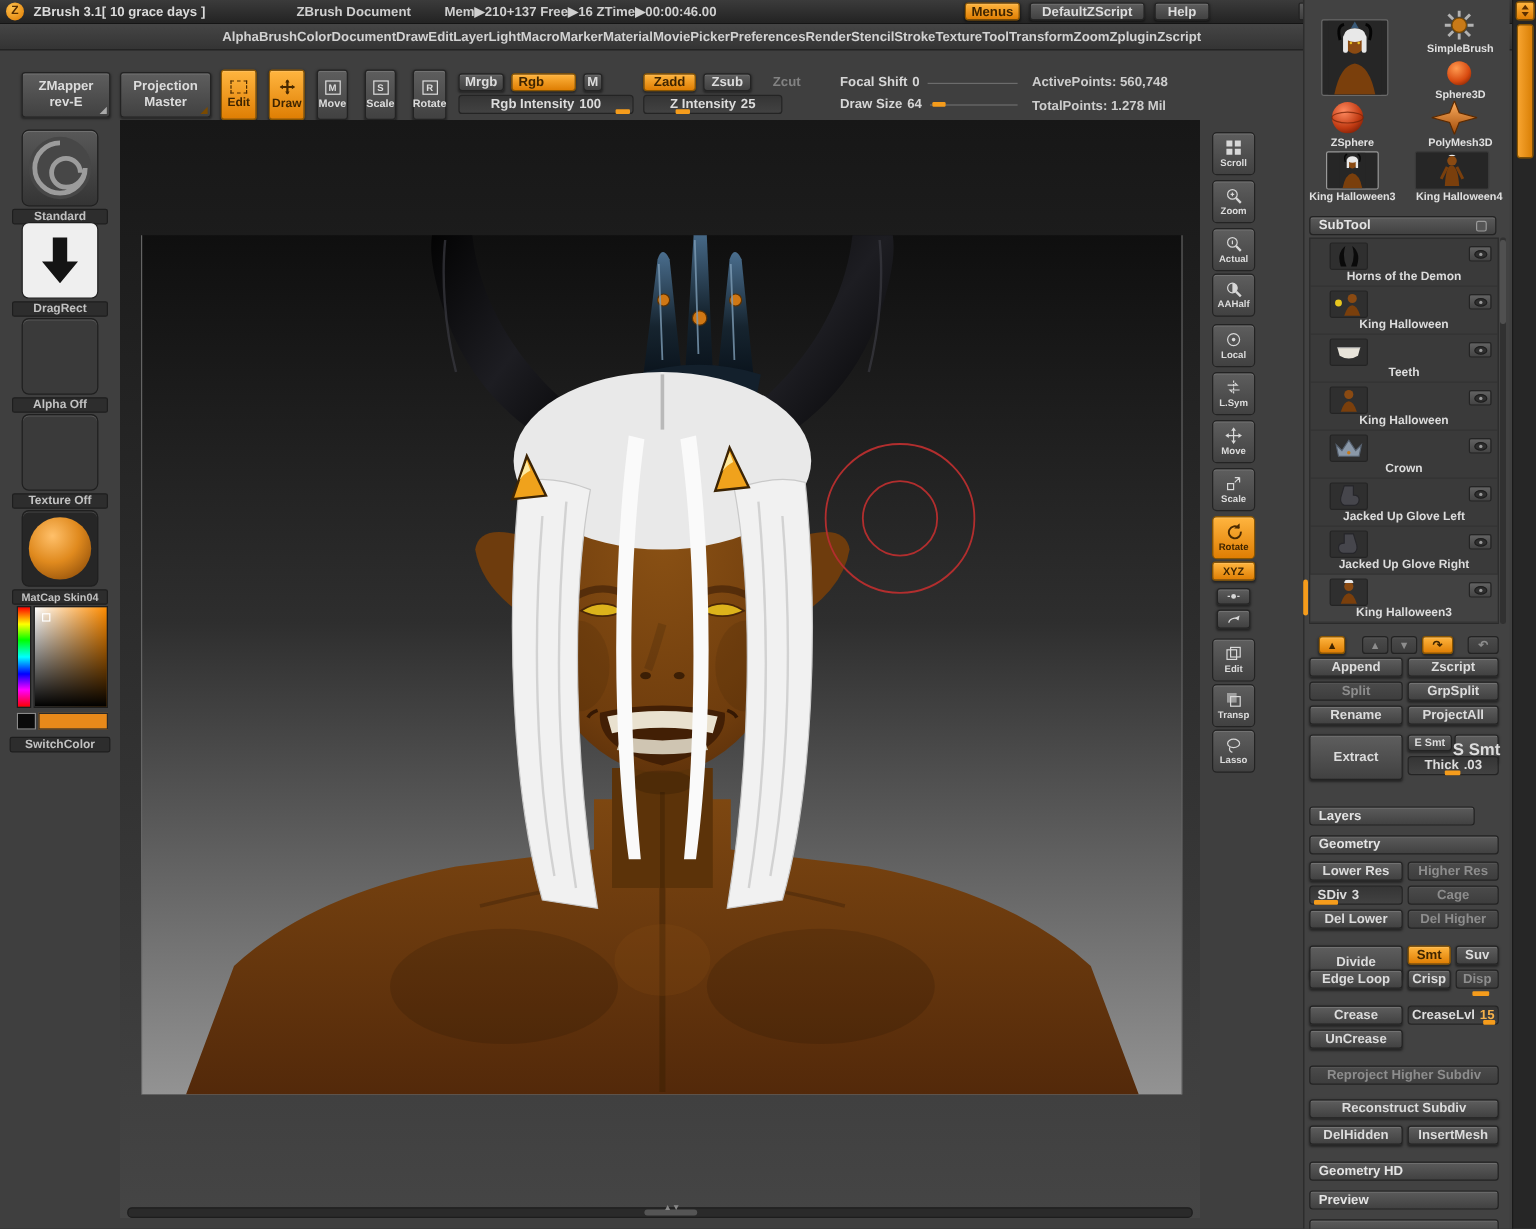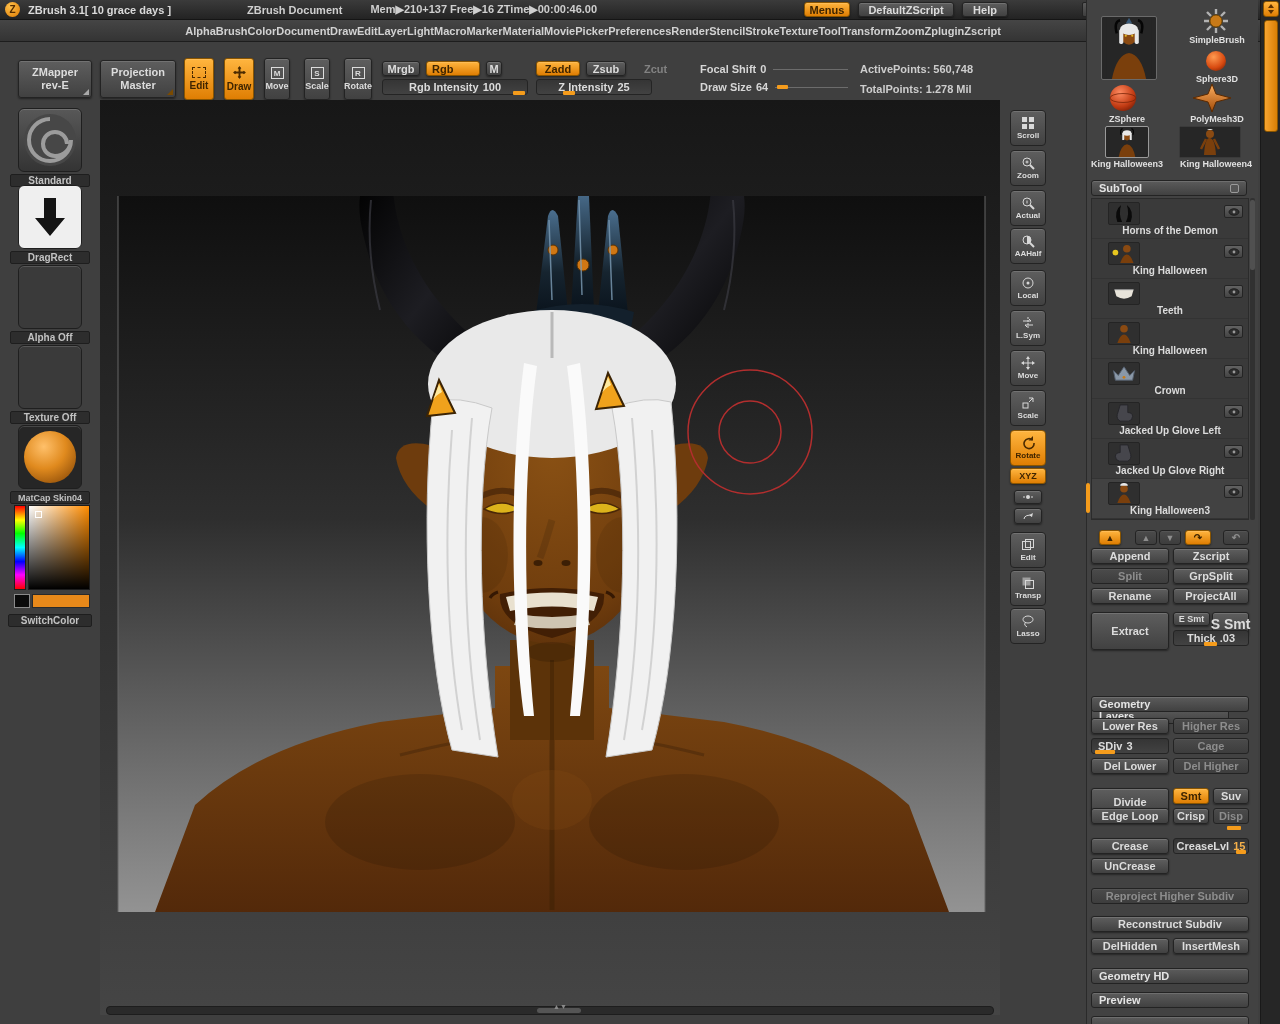--- a/index.html
+++ b/index.html
@@ -707,21 +707,21 @@
       </div>
     <div class="btn" style="left:125px;top:612px;width:37px;height:24px;font-size:14px">
         <span>S Smt</span>
       </div>
     <div class="slider" style="left:86px;top:630px;width:76px;height:16px">
       <span>Thick</span>
         <span>.03</span>
       <span class="mark" style="left:30px;width:13px"></span>
     </div>
 
-    <div class="hdr" style="left:4px;top:708px;width:138px;height:16px">
+    <div class="hdr" style="left:4px;top:672px;width:138px;height:16px">
         <span>Layers</span>
       </div>
 
     <div class="hdr" style="left:4px;top:696px;width:158px;height:16px">
         <span>Geometry</span>
       </div>
     <div class="btn" style="left:4px;top:718px;width:78px;height:16px">
         <span>Lower Res</span>
       </div>
     <div class="btn dis" style="left:86px;top:718px;width:76px;height:16px">

